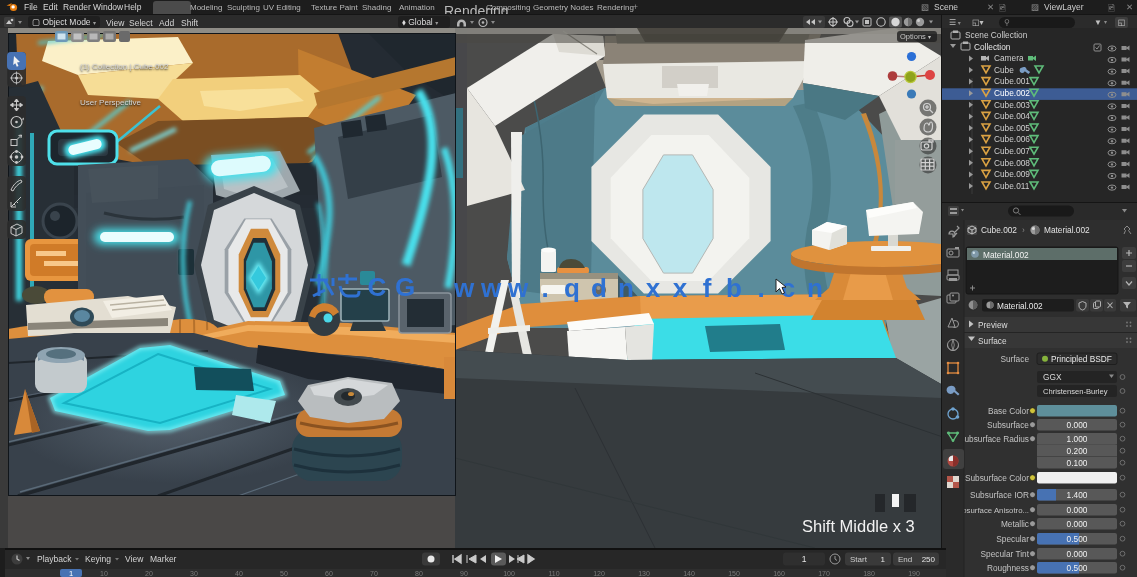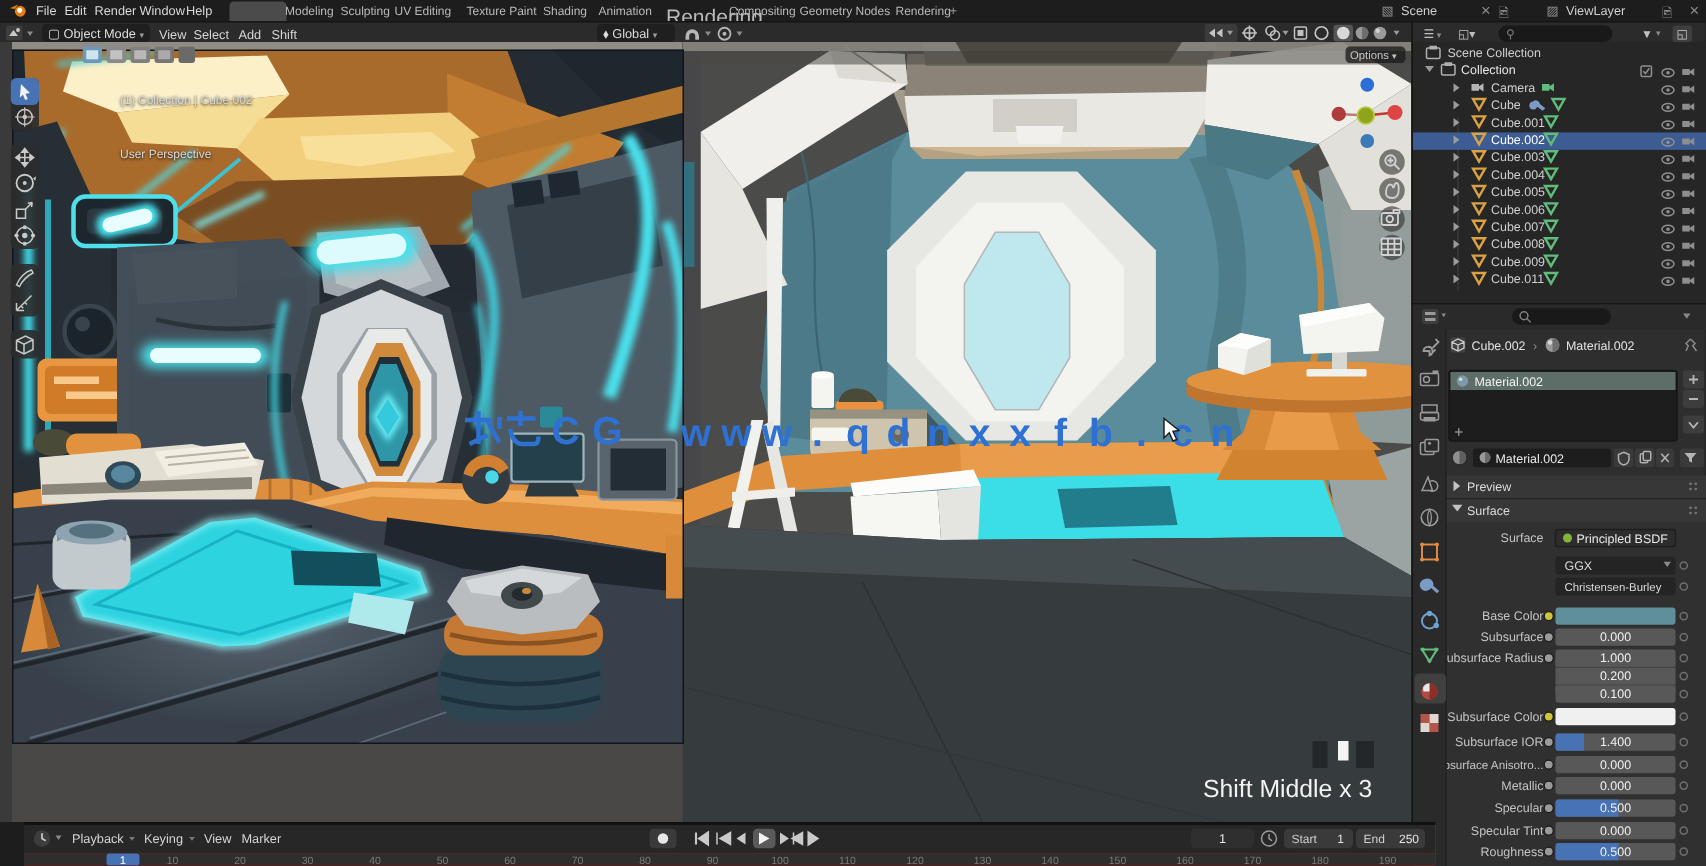--- a/index.html
+++ b/index.html
@@ -751,21 +751,21 @@
         </g>
       <g transform="translate(5,273)">
           <rect x="0" y="0" width="6" height="6" fill="#b3564a"></rect>
           <rect x="6" y="6" width="6" height="6" fill="#b3564a"></rect>
           <rect x="6" y="0" width="6" height="6" fill="#e0d8d0"></rect>
           <rect x="0" y="6" width="6" height="6" fill="#e0d8d0"></rect>
         </g>
     </svg>
   </div>
 
-  <div class="abs" id="timeline" style="left:16px;top:548px;width:941px;height:29px;background:#b91c1c;border-top:2px solid #111;font-size:8.5px;">
+  <div class="abs" id="timeline" style="left:5px;top:548px;width:941px;height:29px;background:#0c4a6e;border-top:2px solid #111;font-size:8.5px;">
     <svg class="abs" style="left:0;top:0" width="941" height="27" viewBox="0 0 941 27" font-family="Liberation Sans, sans-serif">
       <rect x="0" y="0" width="941" height="19" fill="#272727"></rect>
       <rect x="0" y="19" width="941" height="8" fill="#2e2e2e"></rect>
       <circle cx="12" cy="9" r="5.5" fill="#3d3d3d"></circle>
         <path d="M12,5.5 L12,9 L14.5,10.5" stroke="#c5c5c5" fill="none" stroke-width="1.2"></path>
         <path d="M21,7 l4,0 -2,3 Z" fill="#8a8a8a"></path>
       <text x="32" y="12" fill="#d5d5d5" font-size="8.5">Playback</text>
         <path d="M70,8 l4,0 -2,2.5 Z" fill="#777"></path>
       <text x="80" y="12" fill="#d5d5d5" font-size="8.5">Keying</text>
         <path d="M110,8 l4,0 -2,2.5 Z" fill="#777"></path>

